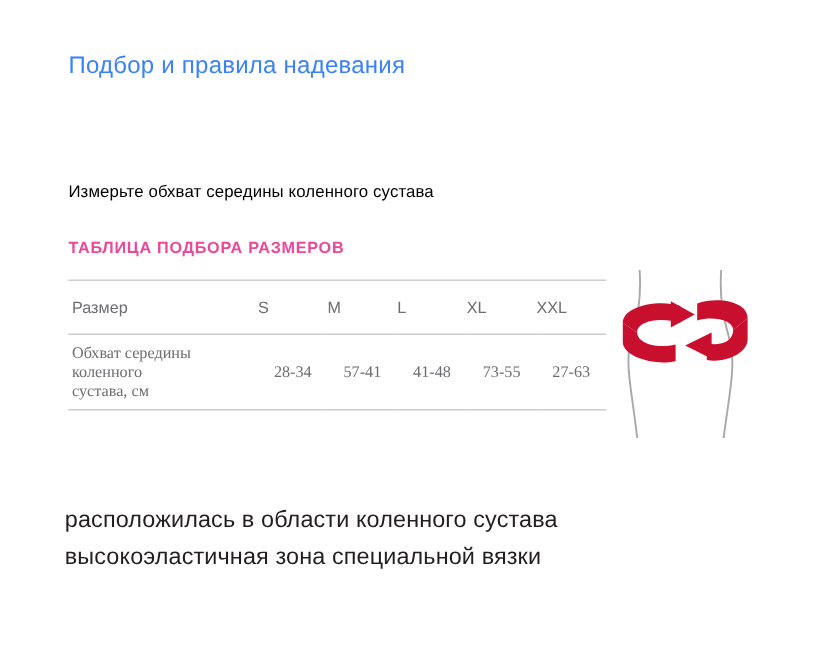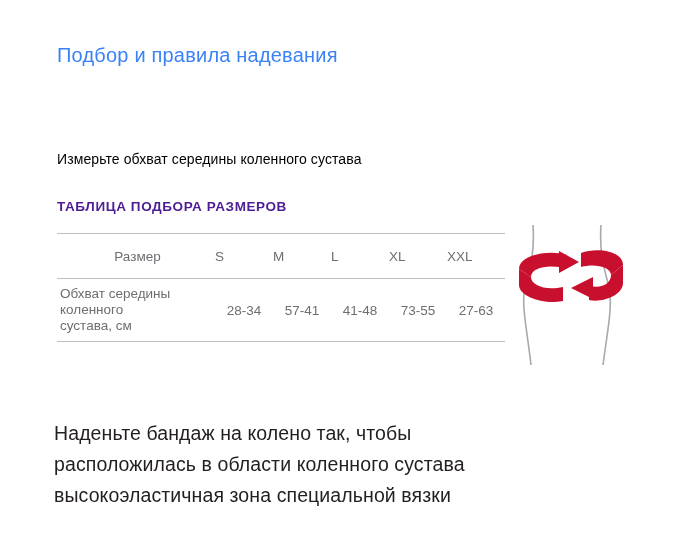--- a/index.html
+++ b/index.html
@@ -47,21 +47,21 @@
   .table-block {
     position: absolute;
     left: 57px;
     top: 199px;
     width: 448px;
   }
   .table-title {
     font-size: 13.5px;
     font-weight: bold;
     letter-spacing: 0.6px;
-    color: #4c1d95;
+    color: #ec4899;
     margin-bottom: 19px;
   }
   table.size-table {
     border-collapse: collapse;
     width: 448px;
     table-layout: fixed;
   }
   table.size-table td, table.size-table th {
     padding: 0;
     font-weight: normal;
@@ -73,31 +73,31 @@
   tr.head-row th {
     border-top: 1px solid #bfc0c2;
     border-bottom: 1px solid #bfc0c2;
     height: 44px;
     font-size: 13.5px;
     color: #6d6e71;
   }
   tr.head-row th.label-col {
     width: 155px;
     padding-left: 3px;
-    text-align: center;
   }
   tr.head-row th.sz {
     width: 58px;
     text-align: left;
   }
   tr.data-row td {
     border-bottom: 1px solid #bfc0c2;
     height: 62px;
     font-size: 13.5px;
     color: #6d6e71;
+    font-family: Liberation Serif, serif;
   }
   tr.data-row td.label-col {
     padding-left: 3px;
     line-height: 16px;
   }
   tr.data-row td.val {
     text-align: center;
   }
 
   
@@ -173,18 +173,17 @@
       <path d="M54 26 L54 48 L74 37 Z" fill="#c8102e"></path>
 
       <path d="M118 40 C118 26, 92 22, 76 28 L76 42 C90 38, 106 42, 106 50 Z" fill="#c8102e"></path>
       <path d="M118 40 L118 58 C118 70, 98 78, 84 75 L84 61 C98 64, 106 58, 106 50 Z" fill="#c8102e"></path>
 
       <path d="M88 52 L88 74 L66 63 Z" fill="#c8102e"></path>
     </svg>
   </div>
 
   <div class="instructions-bottom">
-    <div>Наденьте бандаж на колено так, чтобы</div>
     <div>расположилась в области коленного сустава</div>
     <div>высокоэластичная зона специальной вязки</div>
   </div>
 
 </div>
 
 </body></html>

